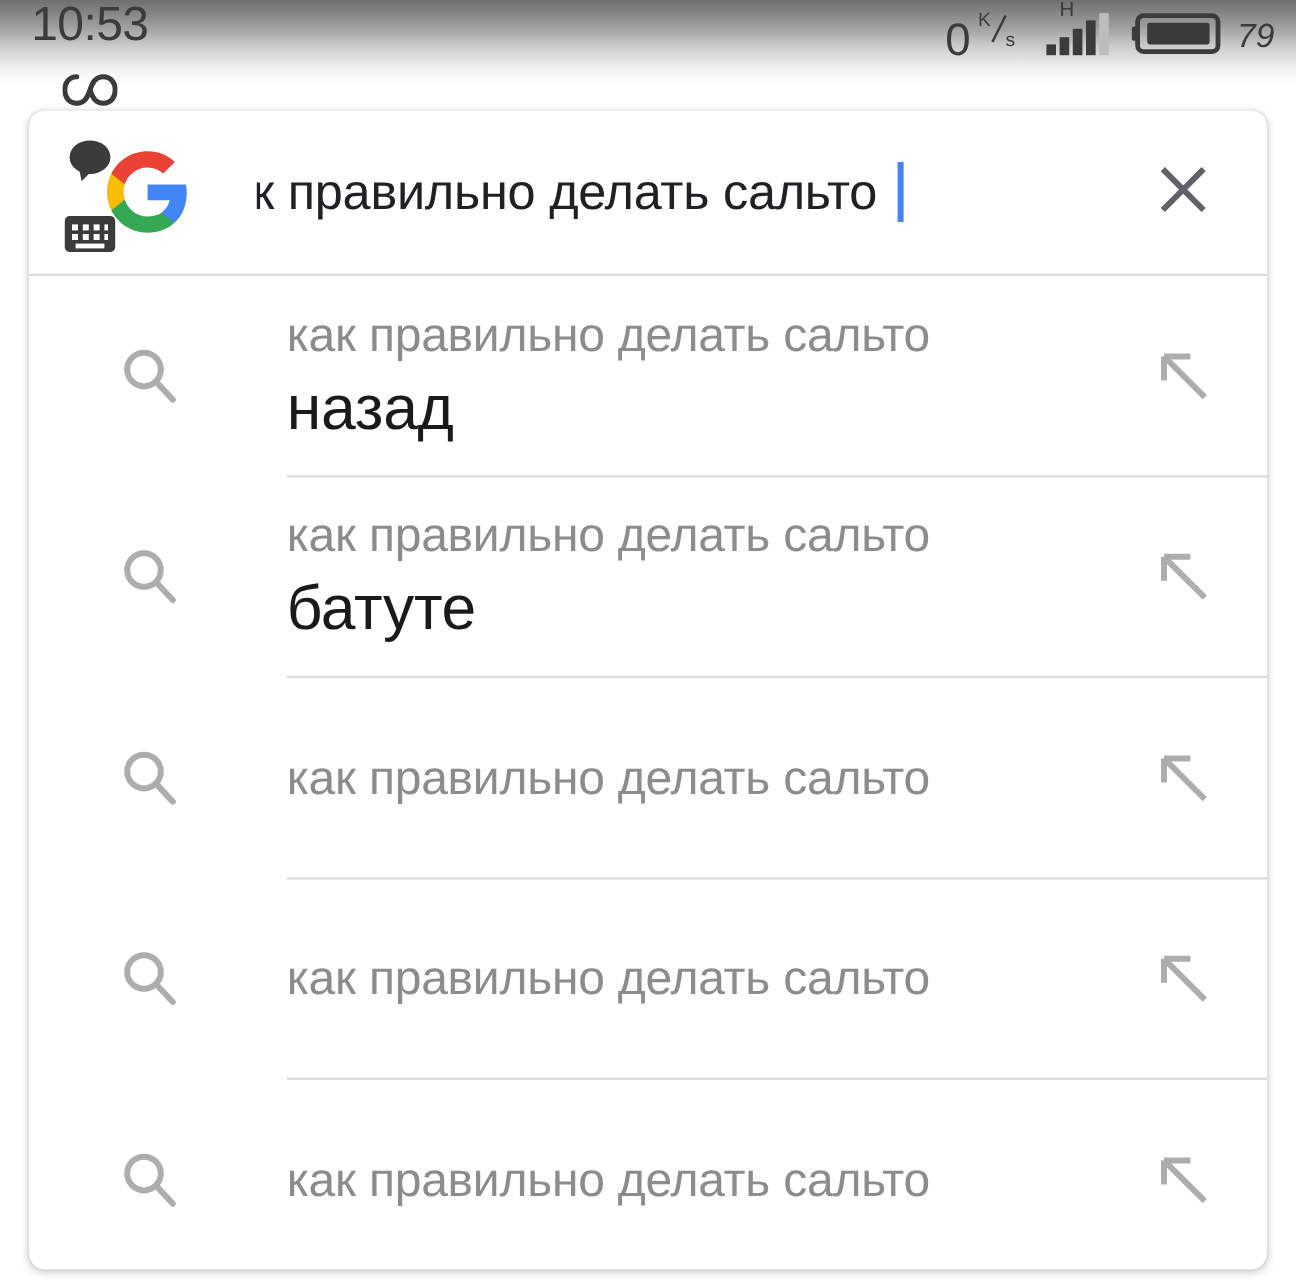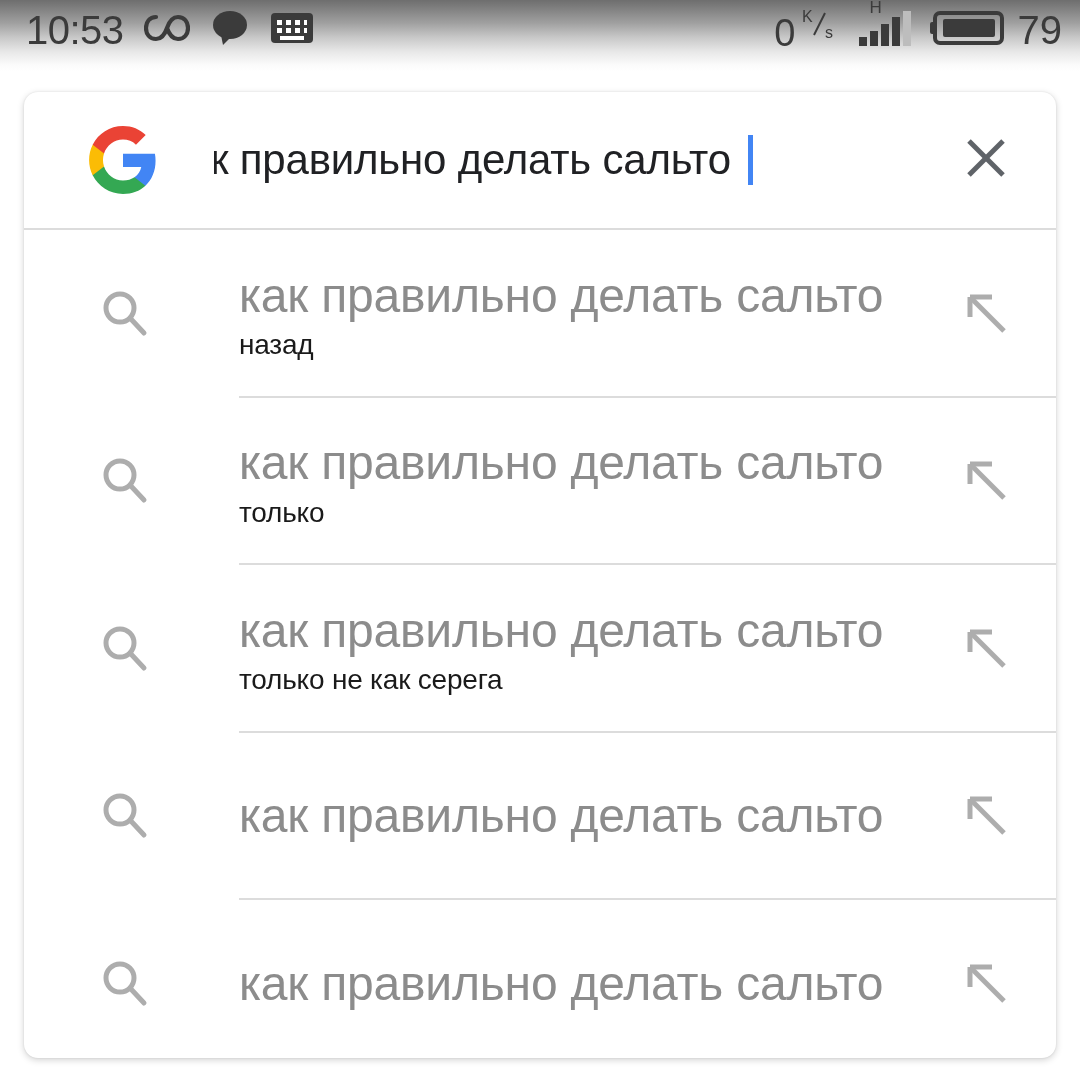--- a/index.html
+++ b/index.html
@@ -32,20 +32,21 @@
         #ffffff 100%);
     z-index: 5;
   }
   #status-left {
     position: absolute;
     left: 26px; top: 0;
     height: 60px;
     display: flex;
     align-items: center;
     gap: 20px;
+    flex-direction: column;
   }
   #status-clock {
     font-size: 40px;
     color: #3b3b3b;
     letter-spacing: -0.5px;
     line-height: 1;
     font-weight: 400;
   }
   .status-icon { display: block; }
 
@@ -72,24 +73,25 @@
   }
   #signal-wrap { position: relative; display:block; }
   #signal-h {
     position: absolute;
     left: 12px; top: -10px;
     font-size: 17px;
     color: #3b3b3b;
     line-height: 1;
   }
   #battery-pct {
-    font-size: 40px;
+    font-size: 28px;
     color: #3b3b3b;
     line-height: 1;
     margin-left: -2px;
+    font-style: italic;
   }
 
   
   #suggest-card {
     position: absolute;
     left: 24px;
     top: 92px;
     width: 1032px;
     height: 966px;
     background: #ffffff;
@@ -185,26 +187,26 @@
   }
   .sug-text {
     position: absolute;
     left: 215px;
     right: 130px;
     top: 50%;
     transform: translateY(-50%);
     line-height: 1.32;
   }
   .sug-text .prefix {
-    font-size: 48px;
+    font-size: 40px;
     color: #8c8c8c;
     letter-spacing: -0.2px;
   }
   .sug-text .completion {
-    font-size: 28px;
+    font-size: 52px;
     color: #1a1a1a;
     letter-spacing: -0.2px;
     display: block;
   }
   .sug-insert-icon {
     position: absolute;
     right: 42px;
     top: 50%;
     transform: translateY(-50%);
     width: 54px;
@@ -339,42 +341,41 @@
 
     <div class="suggestion-row">
       <span class="sug-search-icon">
         <svg width="56" height="56" viewBox="0 0 56 56">
           <circle cx="23" cy="22" r="14" fill="none" stroke="#adadad" stroke-width="5"></circle>
           <line x1="33" y1="32" x2="47" y2="47" stroke="#adadad" stroke-width="5" stroke-linecap="round"></line>
         </svg>
       </span>
       <div class="sug-text">
         <span class="prefix">как правильно делать сальто</span>
-        <span class="completion">только</span>
+        <span class="completion">батуте</span>
       </div>
       <span class="sug-insert-icon">
         <svg width="54" height="54" viewBox="0 0 54 54">
           <line x1="10" y1="10" x2="44" y2="44" stroke="#adadad" stroke-width="5"></line>
           <line x1="10" y1="10" x2="10" y2="30" stroke="#adadad" stroke-width="5"></line>
           <line x1="10" y1="10" x2="32" y2="10" stroke="#adadad" stroke-width="5"></line>
         </svg>
       </span>
       <span class="sep"></span>
     </div>
 
     <div class="suggestion-row">
       <span class="sug-search-icon">
         <svg width="56" height="56" viewBox="0 0 56 56">
           <circle cx="23" cy="22" r="14" fill="none" stroke="#adadad" stroke-width="5"></circle>
           <line x1="33" y1="32" x2="47" y2="47" stroke="#adadad" stroke-width="5" stroke-linecap="round"></line>
         </svg>
       </span>
       <div class="sug-text">
         <span class="prefix">как правильно делать сальто</span>
-        <span class="completion">только не как серега</span>
       </div>
       <span class="sug-insert-icon">
         <svg width="54" height="54" viewBox="0 0 54 54">
           <line x1="10" y1="10" x2="44" y2="44" stroke="#adadad" stroke-width="5"></line>
           <line x1="10" y1="10" x2="10" y2="30" stroke="#adadad" stroke-width="5"></line>
           <line x1="10" y1="10" x2="32" y2="10" stroke="#adadad" stroke-width="5"></line>
         </svg>
       </span>
       <span class="sep"></span>
     </div>

